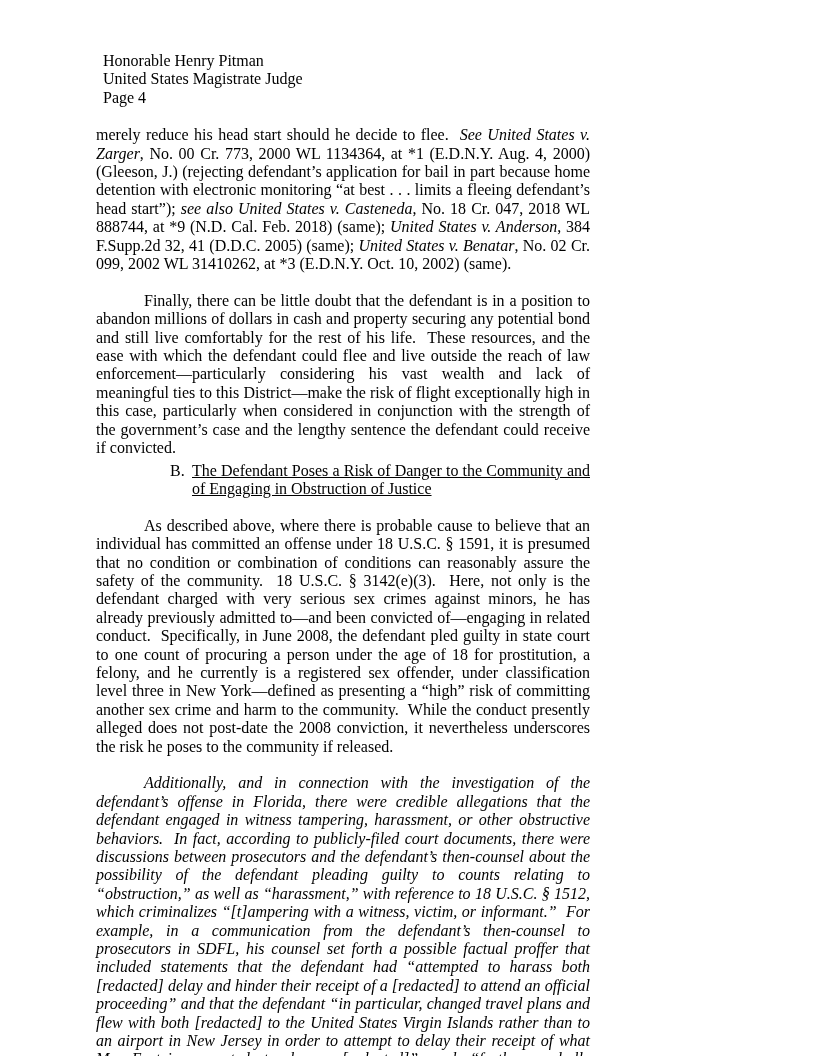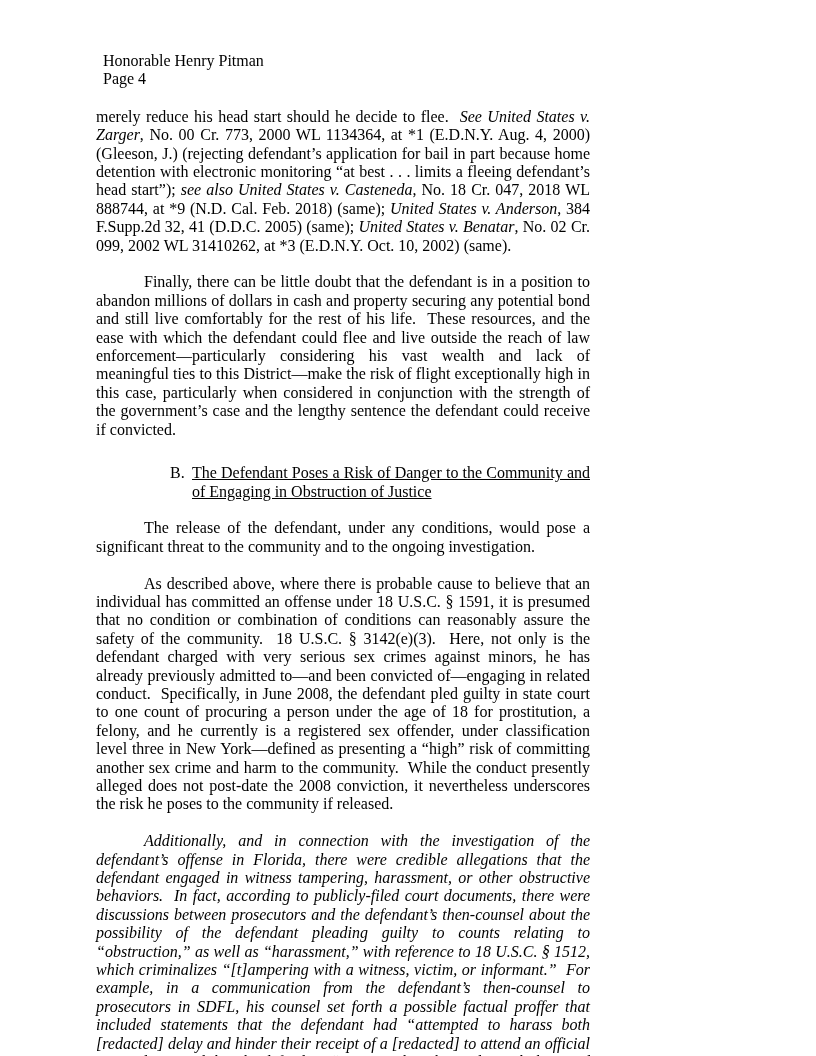--- a/index.html
+++ b/index.html
@@ -24,50 +24,50 @@
   .addr div { white-space: pre-wrap; }
   .body { margin-top: 19px; }
   .para {
     margin: 18.4px 0 0 0;
     text-align: justify;
     white-space: pre-wrap;
   }
   .para.first { margin-top: 1px; }
   .indent { text-indent: 48px; }
   .heading {
-    margin-top: 25px;
+    margin-top: 4px;
     padding-left: 96px;
     text-indent: -22px;
     text-align: justify;
     font-family: Liberation Serif, serif;
   }
   .hlabel { display: inline-block; width: 22px; text-indent: 0; }
   .htitle { text-decoration: underline; }
   .it { font-style: italic; }
   .cutoff { text-align-last: justify; font-style: italic; }
 </style>
 </head>
 <body>
 
 <div class="page">
 
   <header class="addr">
     <div>Honorable Henry Pitman</div>
+    <div>United States Magistrate Judge</div>
     <div>Page 4</div>
   </header>
 
   <main class="body">
 
     <p class="para first"><span>merely reduce his head start should he decide to flee.  </span><span class="it">See United States v. Zarger</span><span>, No. 00 Cr. 773, 2000 WL 1134364, at *1 (E.D.N.Y. Aug. 4, 2000) (Gleeson, J.) (rejecting defendant’s application for bail in part because home detention with electronic monitoring “at best . . . limits a fleeing defendant’s head start”); </span><span class="it">see also United States v. Casteneda</span><span>, No. 18 Cr. 047, 2018 WL 888744, at *9 (N.D. Cal. Feb. 2018) (same); </span><span class="it">United States v. Anderson</span><span>, 384 F.Supp.2d 32, 41 (D.D.C. 2005) (same); </span><span class="it">United States v. Benatar</span><span>, No. 02 Cr. 099, 2002 WL 31410262, at *3 (E.D.N.Y. Oct. 10, 2002) (same).</span></p>
 
     <p class="para indent"><span>Finally, there can be little doubt that the defendant is in a position to abandon millions of dollars in cash and property securing any potential bond and still live comfortably for the rest of his life.  These resources, and the ease with which the defendant could flee and live outside the reach of law enforcement—particularly considering his vast wealth and lack of meaningful ties to this District—make the risk of flight exceptionally high in this case, particularly when considered in conjunction with the strength of the government’s case and the lengthy sentence the defendant could receive if convicted.</span></p>
 
     <div class="heading"><span class="hlabel">B.</span><span class="htitle">The Defendant Poses a Risk of Danger to the Community and of Engaging in Obstruction of Justice</span></div>
 
-    <p class="para indent"><span>The release of the defendant, under any conditions, would pose a significant threat to the community and to the ongoing investigation.</span></p>
 
     <p class="para indent"><span>As described above, where there is probable cause to believe that an individual has committed an offense under 18 U.S.C. § 1591, it is presumed that no condition or combination of conditions can reasonably assure the safety of the community.  18 U.S.C. § 3142(e)(3).  Here, not only is the defendant charged with very serious sex crimes against minors, he has already previously admitted to—and been convicted of—engaging in related conduct.  Specifically, in June 2008, the defendant pled guilty in state court to one count of procuring a person under the age of 18 for prostitution, a felony, and he currently is a registered sex offender, under classification level three in New York—defined as presenting a “high” risk of committing another sex crime and harm to the community.  While the conduct presently alleged does not post-date the 2008 conviction, it nevertheless underscores the risk he poses to the community if released.</span></p>
 
     <p class="para indent cutoff"><span>Additionally, and in connection with the investigation of the defendant’s offense in Florida, there were credible allegations that the defendant engaged in witness tampering, harassment, or other obstructive behaviors.  In fact, according to publicly-filed court documents, there were discussions between prosecutors and the defendant’s then-counsel about the possibility of the defendant pleading guilty to counts relating to “obstruction,” as well as “harassment,” with reference to 18 U.S.C. § 1512, which criminalizes “[t]ampering with a witness, victim, or informant.”  For example, in a communication from the defendant’s then-counsel to prosecutors in SDFL, his counsel set forth a possible factual proffer that included statements that the defendant had “attempted to harass both [redacted] delay and hinder their receipt of a [redacted] to attend an official proceeding” and that the defendant “in particular, changed travel plans and flew with both [redacted] to the United States Virgin Islands rather than to an airport in New Jersey in order to attempt to delay their receipt of what Mr. Epstein expected to be a [redacted]” and “further verbally</span></p>
 
   </main>
 
 </div>
 
 </body></html>

